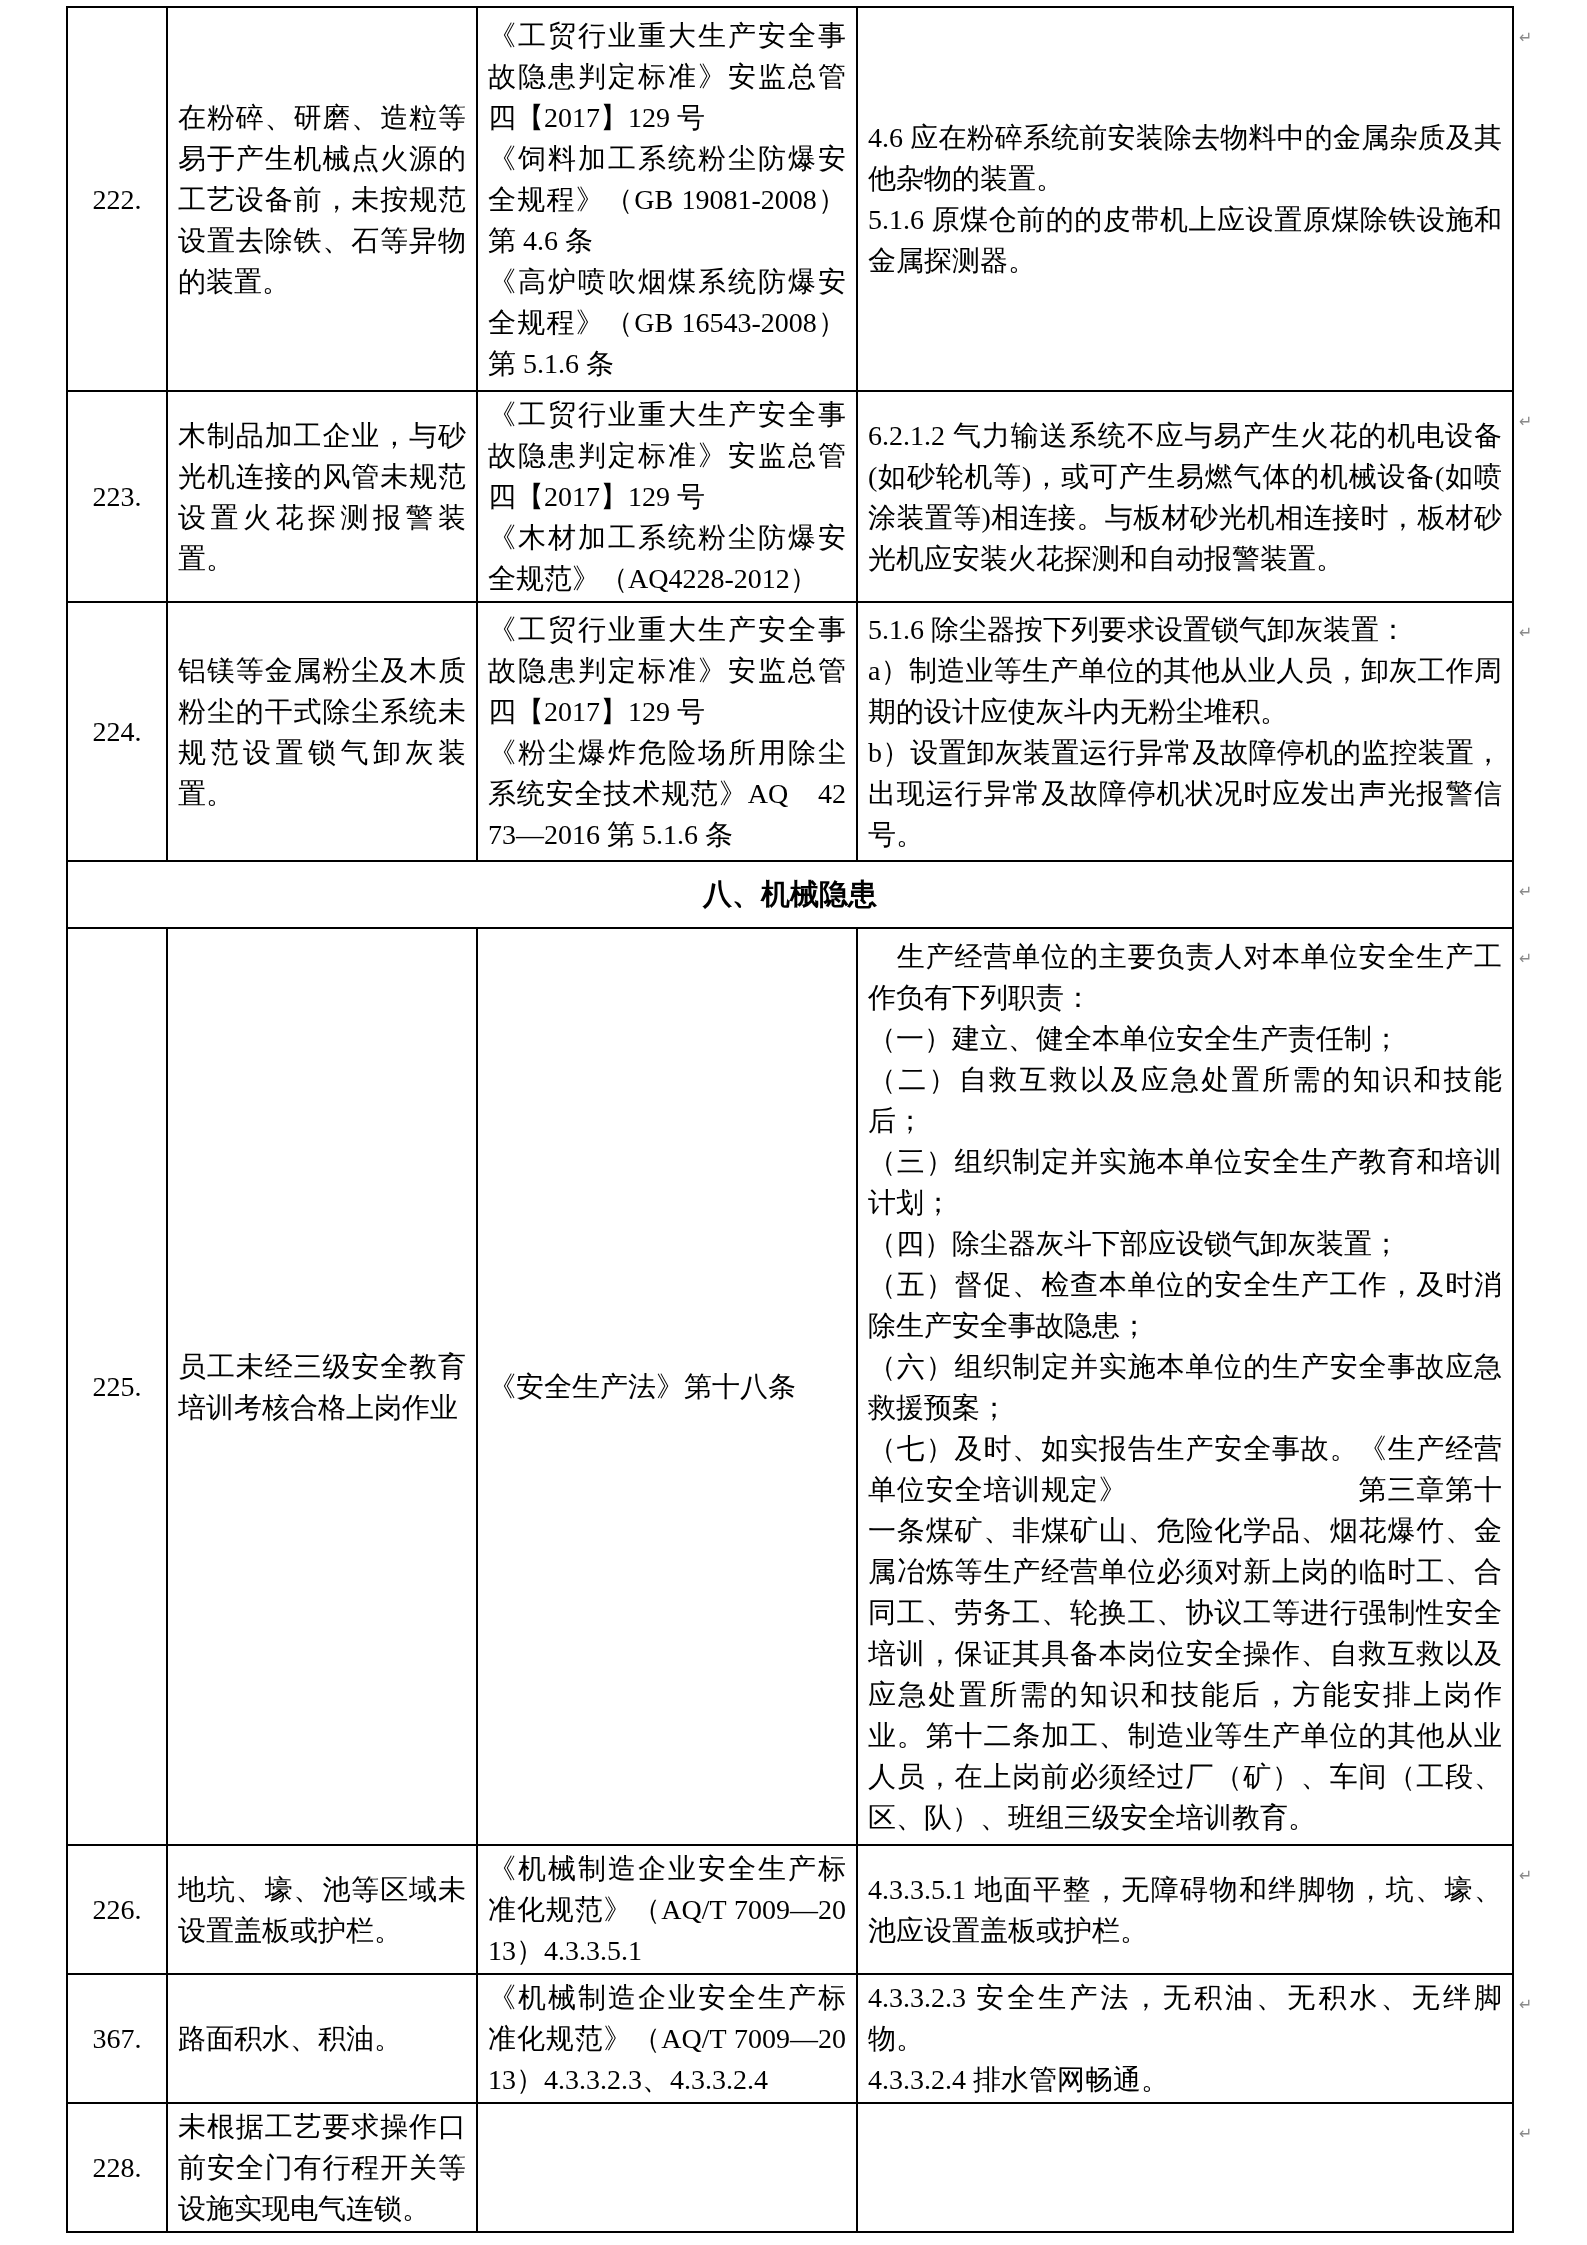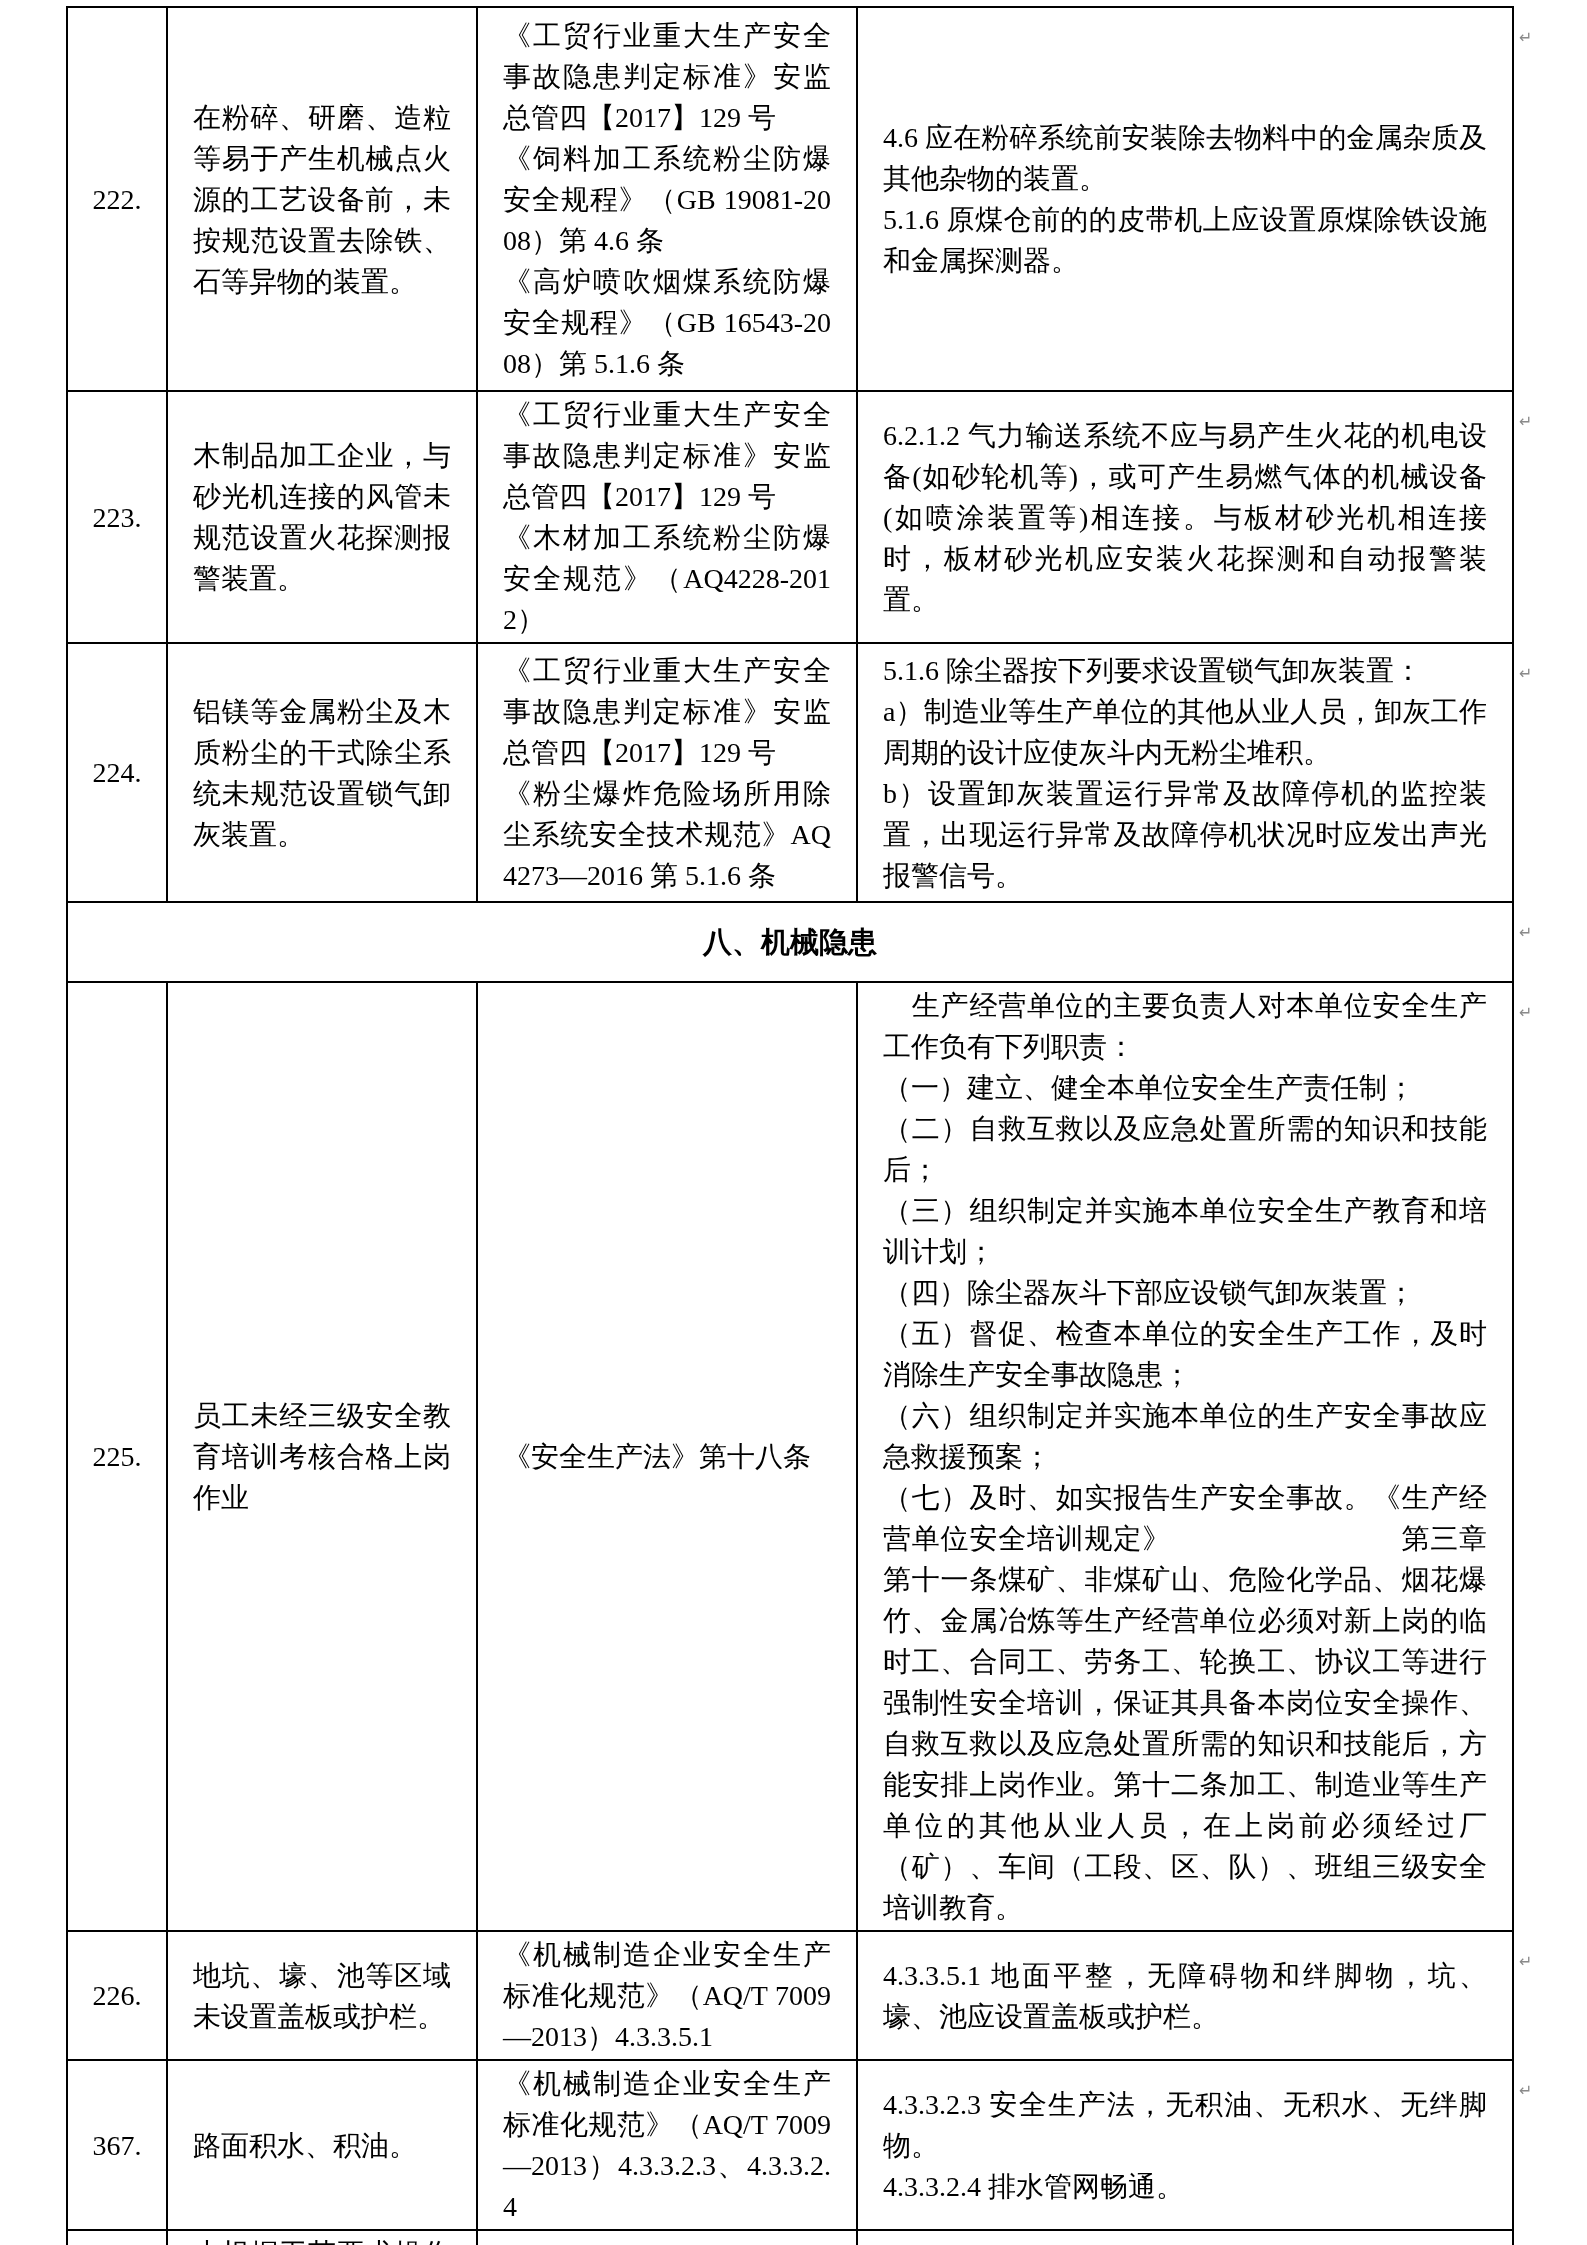--- a/index.html
+++ b/index.html
@@ -14,21 +14,21 @@
   }
   #doc-table{
     position:absolute;
     left:66px;
     top:6px;
     border-collapse:collapse;
     table-layout:fixed;
   }
   #doc-table td{
     border:2px solid #000;
-    padding:2px 25px;
+    padding:2px 10px;
     font-size:28px;
     line-height:41px;
     vertical-align:middle;
     word-break:break-all;
   }
   #doc-table td.no-cell{
     text-align:center;
     padding:2px 12px;
   }
   #doc-table td p{
@@ -50,21 +50,21 @@
   .row-end-mark{
     color:#8a8a8a;
     font-size:16px;
     line-height:16px;
     font-family:"DejaVu Sans","Liberation Sans",sans-serif;
   }
   
   #doc-table tbody tr:nth-child(1){height:384px;}
   #doc-table tbody tr:nth-child(2){height:202px;}
   #doc-table tbody tr:nth-child(3){height:259px;}
-  #doc-table tbody tr:nth-child(4){height:80px;}
+  #doc-table tbody tr:nth-child(4){height:67px;}
   #doc-table tbody tr:nth-child(5){height:917px;}
   #doc-table tbody tr:nth-child(6){height:120px;}
   #doc-table tbody tr:nth-child(7){height:123px;}
   #doc-table tbody tr:nth-child(8){height:127px;}
 </style>
 </head>
 <body>
 
 <div class="page">
   <table id="doc-table">

